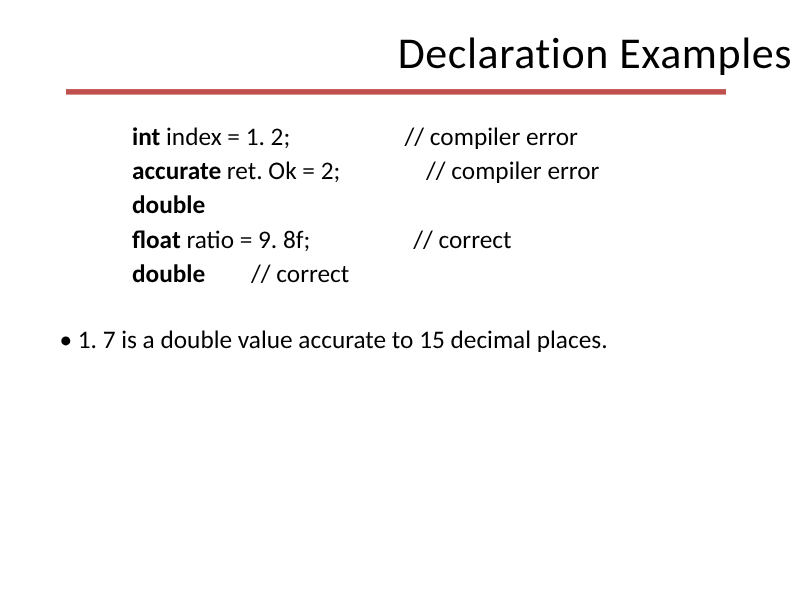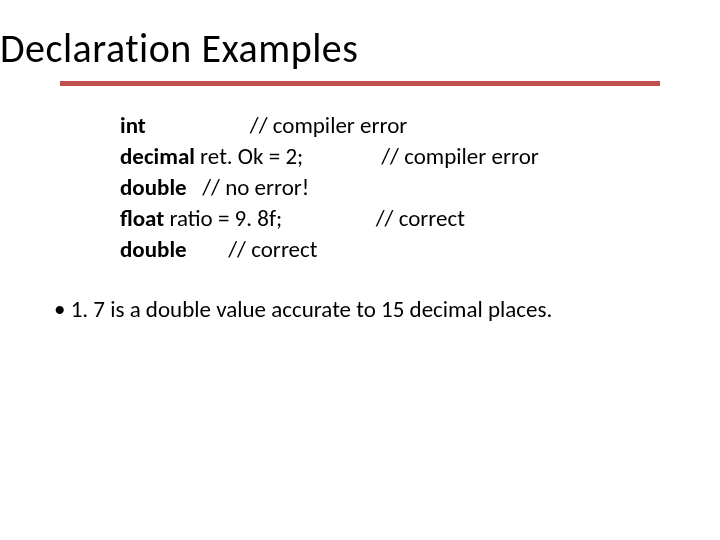--- a/index.html
+++ b/index.html
@@ -11,26 +11,27 @@
     font-family: Calibri, "Segoe UI", Arial, sans-serif;
     color: #000000;
   }
   .slide {
     width: 720px;
     height: 540px;
     position: relative;
     box-sizing: border-box;
   }
   .title {
-    text-align: left;
+    text-align: right;
     font-size: 40px;
     font-weight: 400;
     padding-top: 24px;
     padding-bottom: 8px;
     letter-spacing: 0.5px;
+    margin-left: 36px;
   }
   .rule {
     height: 5px;
     background: #c0504d;
     margin: 0 60px 24px 60px;
   }
   .codeblock {
     margin: 12px auto;
     width: 490px;
     font-size: 23px;
@@ -59,27 +60,27 @@
 </head>
 <body>
 
 <div class="slide">
 
   <div class="title">Declaration Examples</div>
   <div class="rule"></div>
 
   <div class="codeblock">
     <div class="codeline">
-      <span class="kw">int</span><span class="pad">                    </span><span class="comment">// compiler error</span>
+      <span class="kw">int</span><span class="rest"> index = 1. 2;</span><span class="pad">                    </span><span class="comment">// compiler error</span>
     </div>
     <div class="codeline">
-      <span class="kw">decimal</span><span class="rest"> ret. Ok = 2;</span><span class="pad">               </span><span class="comment">// compiler error</span>
+      <span class="kw">accurate</span><span class="rest"> ret. Ok = 2;</span><span class="pad">               </span><span class="comment">// compiler error</span>
     </div>
     <div class="codeline">
-      <span class="kw">double</span><span class="pad">   </span><span class="comment">// no error!</span>
+      <span class="kw">double</span><span class="pad">   </span>
     </div>
     <div class="codeline">
       <span class="kw">float</span><span class="rest"> ratio = 9. 8f;</span><span class="pad">                  </span><span class="comment">// correct</span>
     </div>
     <div class="codeline">
       <span class="kw">double</span><span class="pad">        </span><span class="comment">// correct</span>
     </div>
   </div>
 
   <ul class="bullets">

